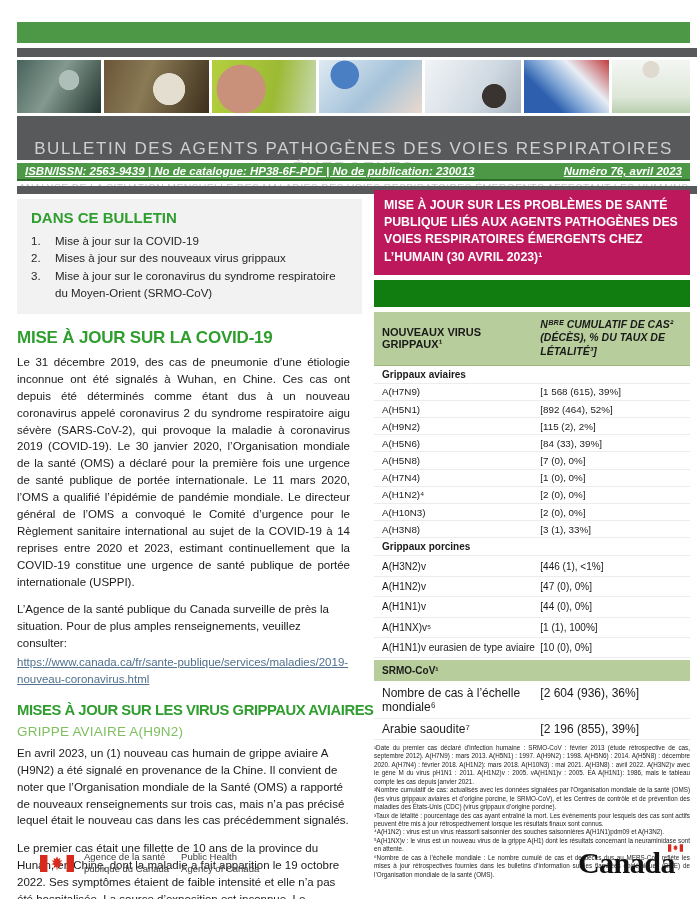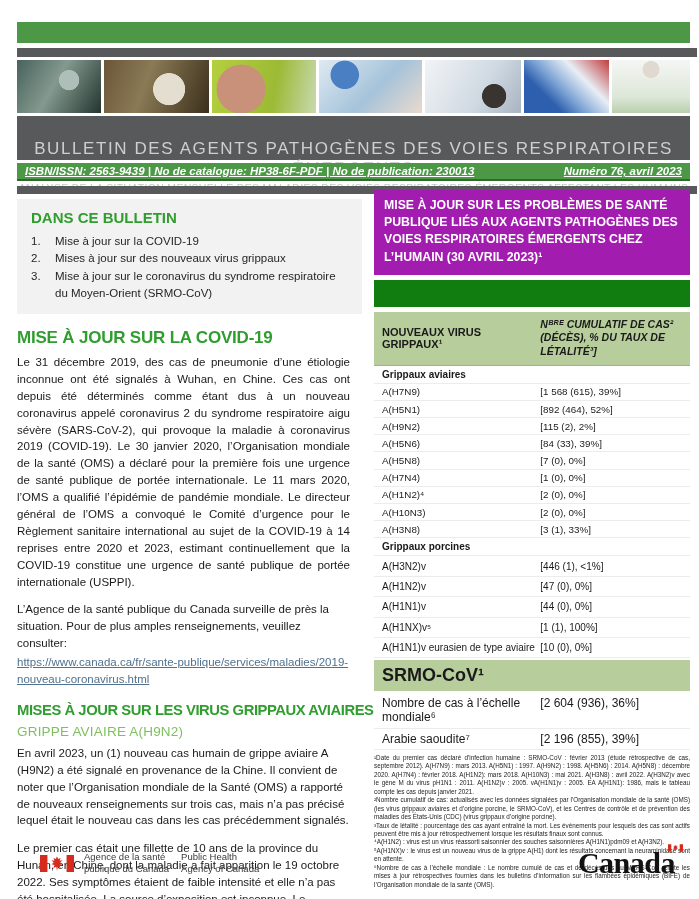--- a/index.html
+++ b/index.html
@@ -40,32 +40,32 @@
   .toc-item{display:flex;font-size:11.5px;line-height:1.5;color:#262626;}
   .toc-item .num{width:24px;flex:none;}
   h1.sec{color:#2F9E2F;font-weight:bold;font-size:17px;margin:14px 0 6px 0;letter-spacing:-.2px;}
   h1.sec.tight{font-size:14.8px;letter-spacing:-.45px;white-space:nowrap;}
   h2.subsec{color:#7FBF5F;font-weight:400;font-size:13.5px;margin:2px 0 6px 0;letter-spacing:.2px;}
   .body-p{font-size:11.5px;line-height:1.47;margin:0 12px 11px 0;color:#1a1a1a;}
   .body-p.just{text-align:justify;}
   a.doc-link{color:#51718E;text-decoration:underline;overflow-wrap:anywhere;}
 
   
-  .info-box{background:#a21caf;color:#fff;font-weight:bold;font-size:12.3px;line-height:1.4;padding:7px 10px 9px 10px;}
+  .info-box{background:#be185d;color:#fff;font-weight:bold;font-size:12.3px;line-height:1.4;padding:7px 10px 9px 10px;}
   .green-band{background:#117D10;height:27px;margin-top:5px;}
   .vt-header{display:flex;background:#B7CE9C;margin-top:5px;border-bottom:1px solid #9db77e;}
   .vt-header .h1c{width:52%;box-sizing:border-box;padding:8px 4px 8px 8px;font-weight:bold;font-size:11px;align-self:center;}
   .vt-header .h2c{width:48%;box-sizing:border-box;padding:6px 6px 6px 2px;font-weight:bold;font-size:10.5px;line-height:1.3;font-style:italic;}
   .trow{display:flex;border-bottom:1px solid #ECECEC;}
   .trow .tlabel{width:52%;box-sizing:border-box;padding-left:8px;}
   .trow .tvalue{width:48%;box-sizing:border-box;padding-left:2px;}
   .trow.section{font-weight:bold;font-size:10px;padding:3px 0;}
   .trow.sm{font-size:9.8px;padding:2.6px 0;}
   .trow.md{font-size:10px;padding:4.2px 0;}
-  .trow.band{background:#B7CE9C;font-weight:bold;font-size:18px;padding:5px 0;border-bottom:none;margin:2px 0;}
+  .trow.band{background:#B7CE9C;font-weight:bold;font-size:10px;padding:5px 0;border-bottom:none;margin:2px 0;}
   .trow.lg{font-size:12px;padding:3.2px 0;}
   .footnotes{margin-top:4px;}
   .footnote{font-size:6.3px;line-height:1.34;color:#1c1c1c;text-align:justify;}
 
   
   .footer{position:absolute;left:40px;right:24px;bottom:16px;height:40px;display:flex;justify-content:space-between;align-items:center;}
   .gov-left{display:flex;align-items:center;gap:10px;}
   .gov-texts{display:flex;gap:12px;font-size:9.5px;line-height:1.3;color:#3a3a3a;}
   .wordmark{position:relative;font-family:"Liberation Serif","DejaVu Serif",serif;font-size:30px;font-weight:bold;color:#111;letter-spacing:-.5px;}
   .wordmark .mini-flag{position:absolute;top:-2px;right:-8px;}

